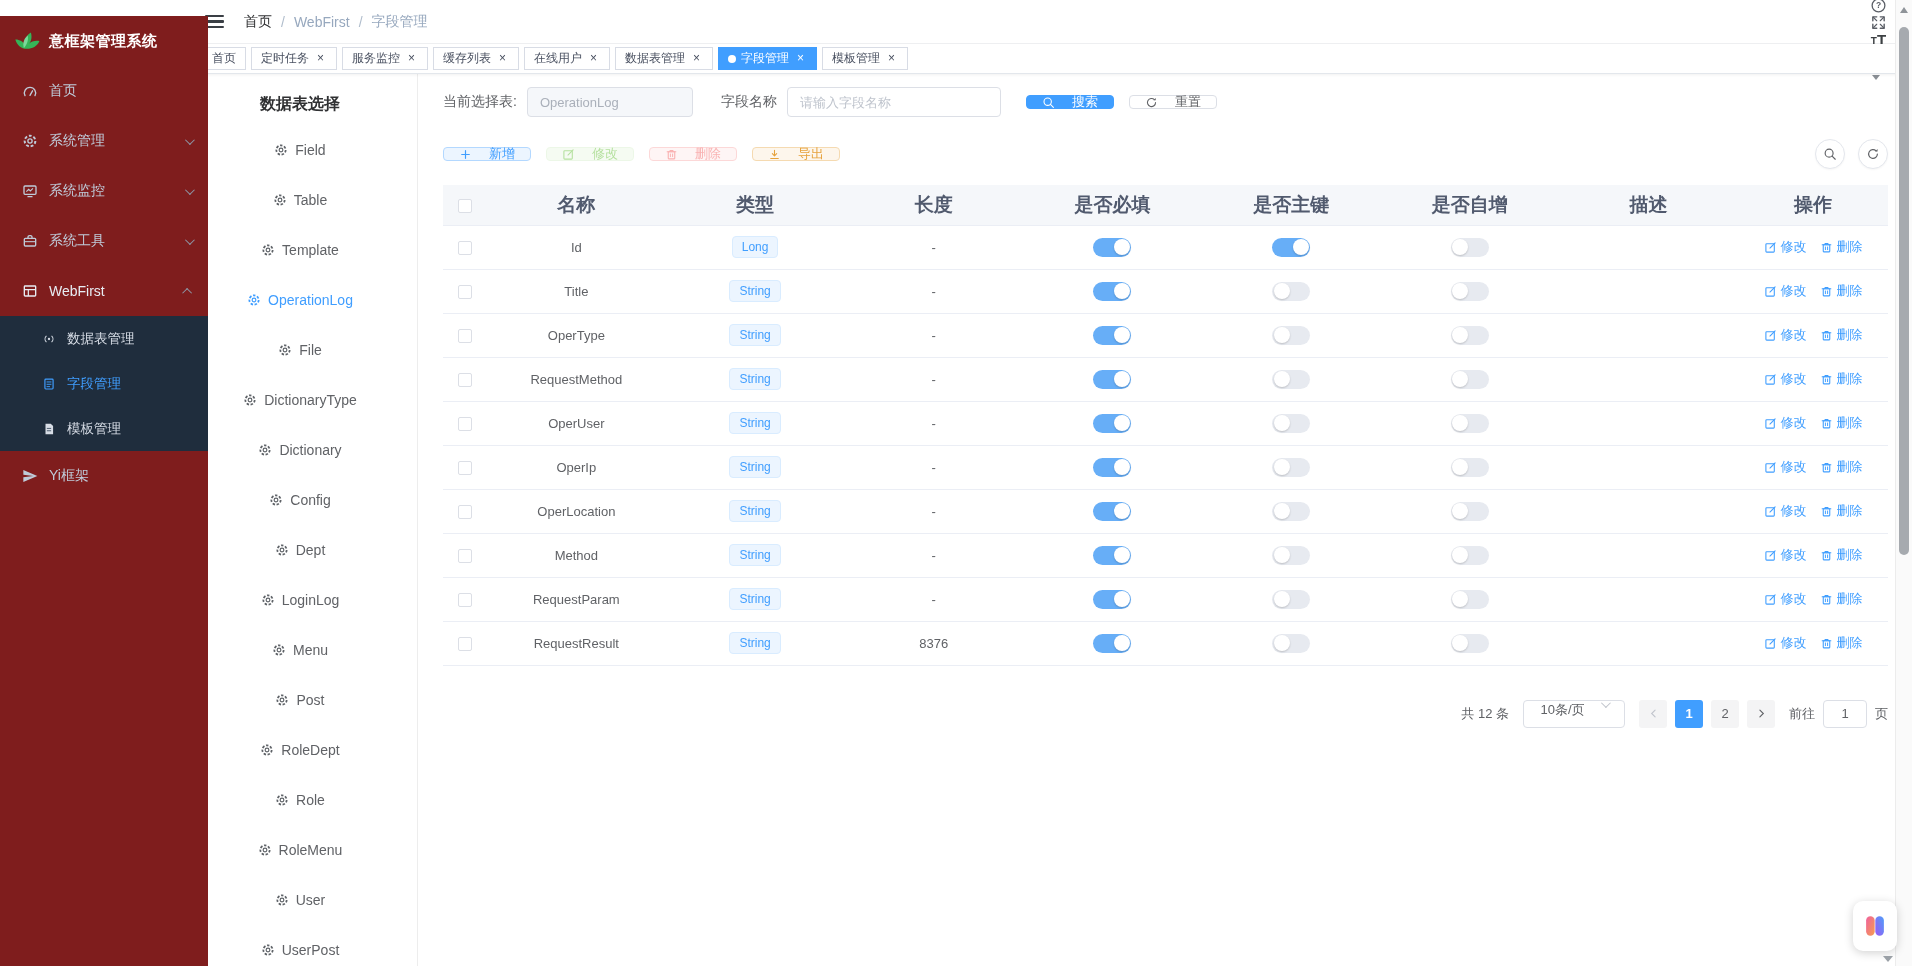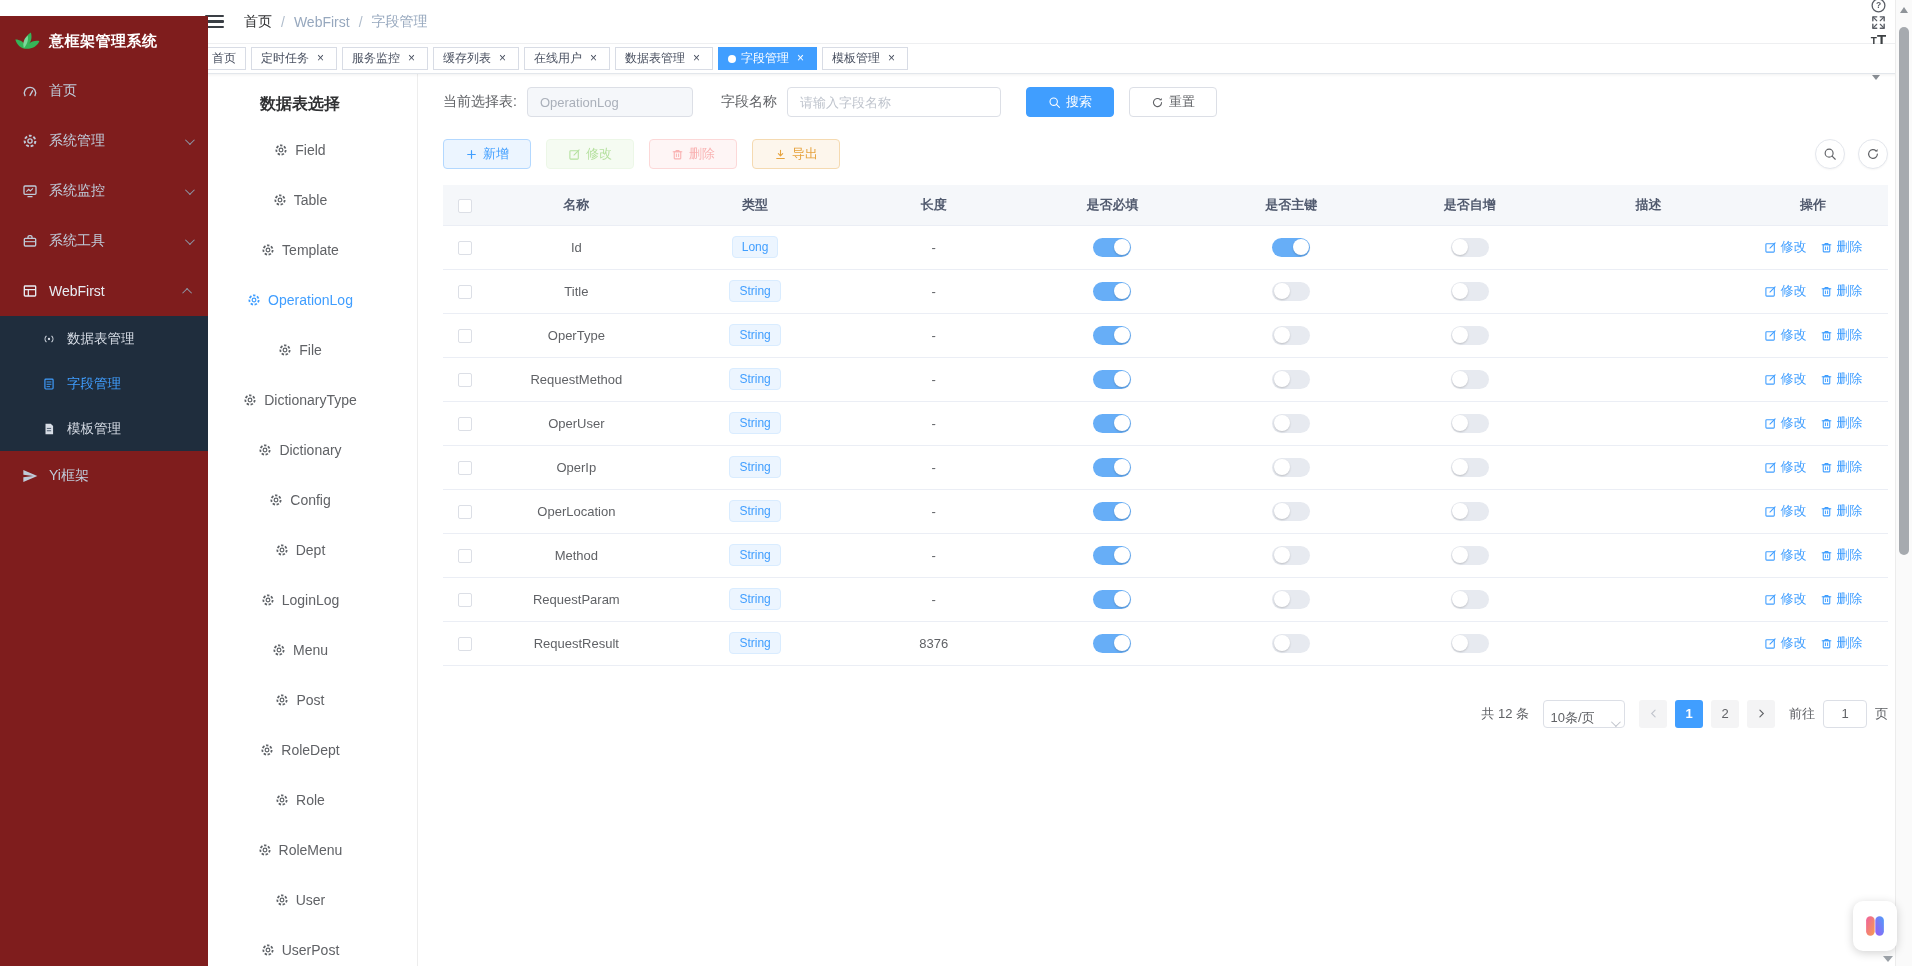--- a/index.html
+++ b/index.html
@@ -67,39 +67,39 @@
   .filter-row { display: flex; align-items: center; }
   .f-label { font-size: 14px; color: #606266; margin-right: 10px; white-space: nowrap; }
   .inp { height: 30px; border: 1px solid #dcdfe6; border-radius: 4px; padding: 0 12px;
     font-size: 13px; color: #606266; outline: none; font-family: inherit; background: #fff; }
   .inp::placeholder { color: #bfc4cd; }
   .inp.disabled { background: #f5f7fa; color: #aab0ba; }
   .inp-table { width: 166px; }
   .inp-field { width: 214px; }
   .gap-lg { margin-left: 28px; }
 
-  .btn { height: 30px; border-radius: 4px; font-size: 13px; display: inline-flex; align-items: center;
-    gap: 5px; padding: 0 21px; cursor: pointer; border: 1px solid transparent; background: #fff;
+  .btn { height: 14px; border-radius: 4px; font-size: 13px; display: inline-flex; align-items: center;
+    gap: 17px; padding: 0 15px; cursor: pointer; border: 1px solid transparent; background: #fff;
     font-family: inherit; white-space: nowrap; }
   .btn-primary { background: #409eff; border-color: #409eff; color: #fff; margin-left: 25px; }
   .btn-default { border-color: #dcdfe6; color: #606266; margin-left: 15px; }
   .btn-plain-primary { background: #ecf5ff; border-color: #b3d8ff; color: #409eff; }
   .btn-plain-success { background: #f0f9eb; border-color: #e1f3d8; color: #85ce61; opacity: .6; cursor: not-allowed; }
   .btn-plain-danger  { background: #fef0f0; border-color: #fbc4c4; color: #f78989; opacity: .65; cursor: not-allowed; }
   .btn-plain-warning { background: #fdf6ec; border-color: #f5dab1; color: #e6a23c; }
 
   .toolbar-row { margin-top: 22px; display: flex; align-items: center; gap: 15px; }
   .toolbar-right { margin-left: auto; display: flex; gap: 13px; }
   .circle-btn { width: 30px; height: 30px; border-radius: 50%; border: 1px solid #e4e7ed; background: #fff;
     color: #606266; display: flex; align-items: center; justify-content: center; cursor: pointer;
     box-shadow: 0 1px 2px rgba(0,0,0,.04); }
 
   
   .data-table { width: 100%; border-collapse: collapse; margin-top: 16px; table-layout: fixed; }
-  .data-table thead th { height: 40px; background: #f5f7fa; font-size: 13px; color: #515a6e;
+  .data-table thead th { height: 40px; background: #f5f7fa; font-size: 19px; color: #515a6e;
     font-weight: 600; text-align: center; border-bottom: 1px solid #ebeef5; }
   .data-table tbody td { height: 44px; text-align: center; font-size: 13px; color: #606266;
     border-bottom: 1px solid #ebeef5; }
   .cb { display: inline-block; width: 14px; height: 14px; border: 1px solid #dcdfe6; border-radius: 2px;
     background: #fff; vertical-align: middle; cursor: pointer; }
   .el-tag { display: inline-block; padding: 2px 9px; font-size: 12px; background: #ecf5ff;
     border: 1px solid #d9ecff; color: #409eff; border-radius: 4px; line-height: 1.35; }
   .switch { display: inline-block; width: 38px; height: 19px; border-radius: 10px; position: relative;
     vertical-align: middle; cursor: pointer; }
   .switch.on  { background: #67aef7; }
@@ -107,22 +107,22 @@
   .knob { position: absolute; top: 1.5px; width: 16px; height: 16px; border-radius: 50%; background: #fff;
     box-shadow: 0 1px 2px rgba(0,0,0,.18); }
   .switch.on  .knob { right: 1.5px; }
   .switch.off .knob { left: 1.5px; }
   .ops { display: flex; justify-content: center; gap: 13px; }
   .link { color: #409eff; font-size: 13px; display: inline-flex; align-items: center; gap: 4px; cursor: pointer; }
 
   
   .pagination { display: flex; align-items: center; justify-content: flex-end; margin-top: 34px;
     gap: 14px; font-size: 13px; color: #606266; }
-  .page-select { width: 82px; height: 28px; border: 1px solid #dcdfe6; border-radius: 4px;
-    display: flex; align-items: flex-end; justify-content: center; gap: 16px; cursor: pointer; }
+  .page-select { width: 102px; height: 28px; border: 1px solid #dcdfe6; border-radius: 4px;
+    display: flex; align-items: flex-start; justify-content: center; gap: 16px; cursor: pointer; }
   .sel-chev { width: 7px; height: 7px; border-right: 1.5px solid #c0c4cc; border-bottom: 1.5px solid #c0c4cc;
     transform: rotate(45deg) translateY(-2px); }
   .pager { display: flex; align-items: center; gap: 8px; }
   .page-btn { min-width: 28px; height: 28px; border-radius: 3px; background: #f4f4f5; color: #606266;
     display: flex; align-items: center; justify-content: center; cursor: pointer; font-size: 13px; }
   .page-btn.active { background: #409eff; color: #fff; font-weight: 600; }
   .page-btn svg { width: 11px; height: 11px; }
   .page-btn.prev { color: #c0c4cc; }
   .goto { display: flex; align-items: center; gap: 8px; }
   .goto-input { width: 44px; height: 28px; text-align: center; padding: 0; }

